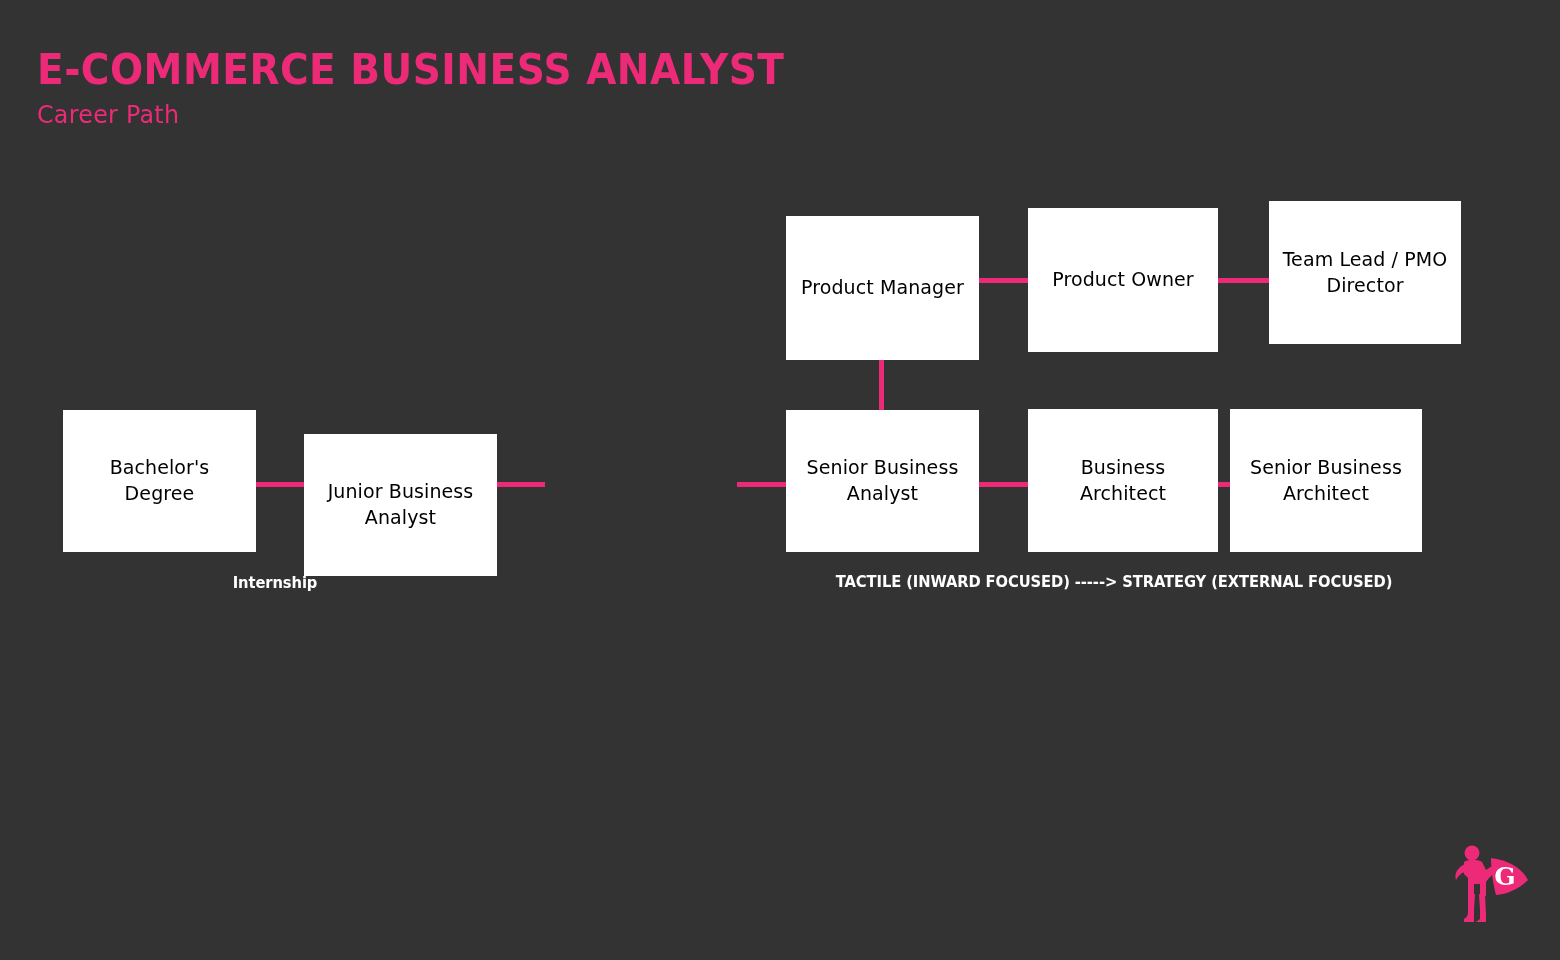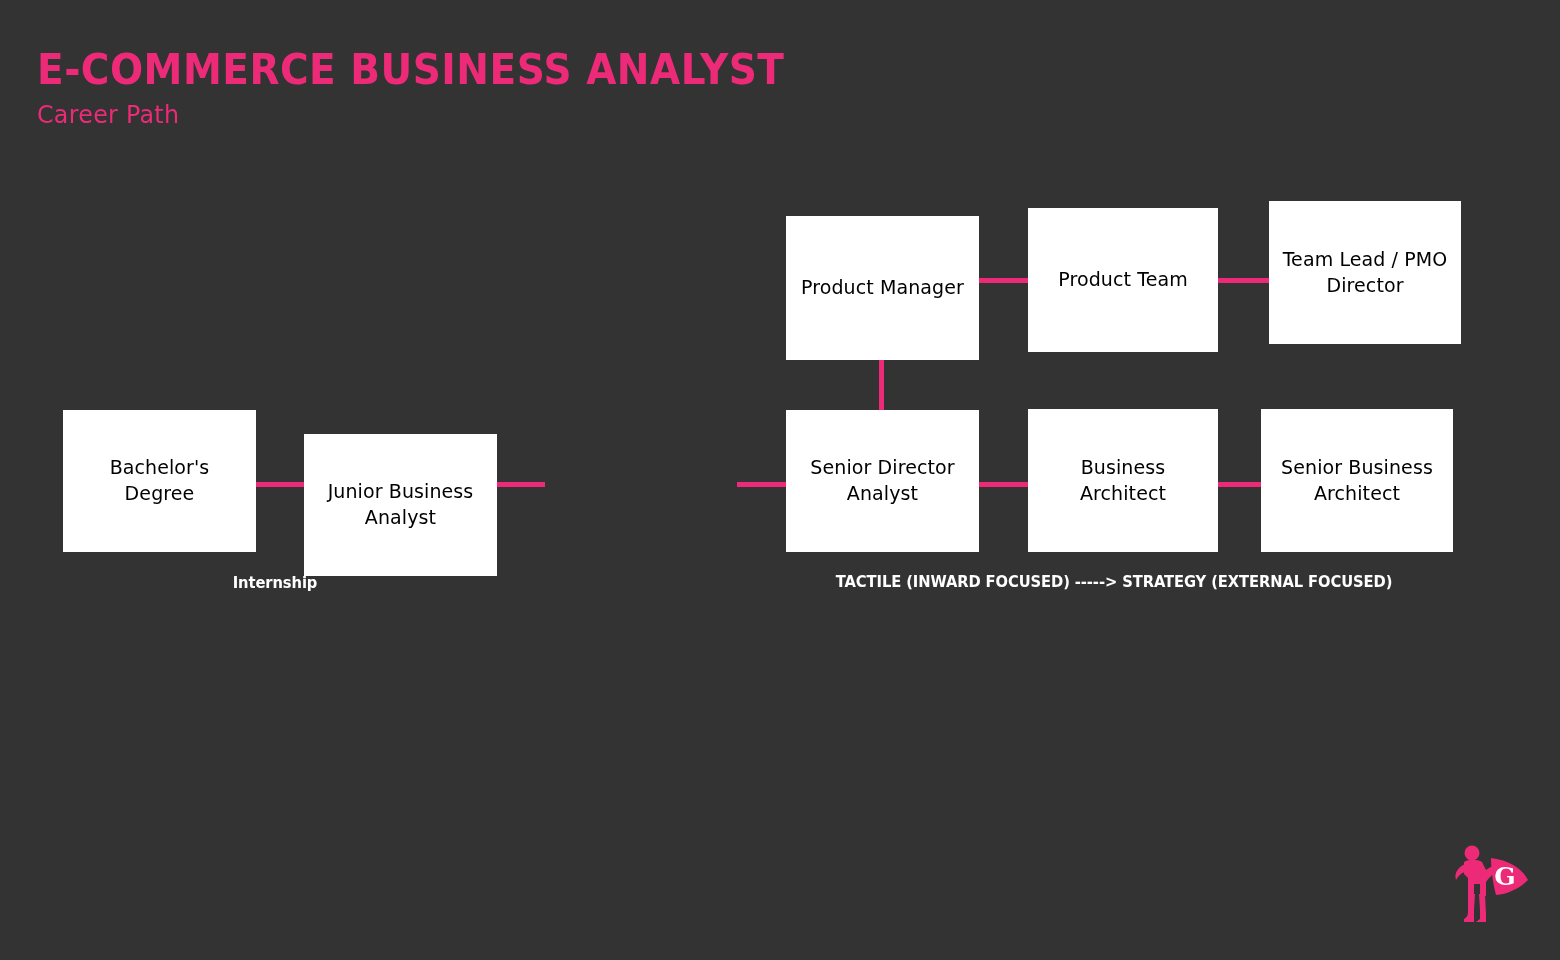--- a/index.html
+++ b/index.html
@@ -125,39 +125,39 @@
     <div class="connector-h" style="left:979px; top:482px; width:49px;"></div>
     <div class="connector-h" style="left:1218px; top:482px; width:51px;"></div>
     <div class="connector-h" style="left:979px; top:278px; width:49px;"></div>
     <div class="connector-h" style="left:1218px; top:278px; width:51px;"></div>
     <div class="connector-v" style="left:879px; top:352px; height:58px;"></div>
 
     <div class="node" style="left:786px; top:216px; width:193px; height:144px;">
       <span class="node-label">Product Manager</span>
     </div>
     <div class="node" style="left:1028px; top:208px; width:190px; height:144px;">
-      <span class="node-label">Product Team</span>
+      <span class="node-label">Product Owner</span>
     </div>
     <div class="node" style="left:1269px; top:201px; width:192px; height:143px;">
       <span class="node-label">Team Lead / PMO Director</span>
     </div>
 
     <div class="node" style="left:63px; top:410px; width:193px; height:142px;">
       <span class="node-label">Bachelor's Degree</span>
     </div>
     <div class="node" style="left:304px; top:410px; width:193px; height:142px;margin-top:24px;">
       <span class="node-label">Junior Business Analyst</span>
     </div>
     <div class="node" style="left:786px; top:410px; width:193px; height:142px;">
-      <span class="node-label">Senior Director Analyst</span>
+      <span class="node-label">Senior Business Analyst</span>
     </div>
     <div class="node" style="left:1028px; top:409px; width:190px; height:143px;">
       <span class="node-label">Business Architect</span>
     </div>
-    <div class="node" style="left:1261px; top:409px; width:192px; height:143px;">
+    <div class="node" style="left:1230px; top:409px; width:192px; height:143px;">
       <span class="node-label">Senior Business Architect</span>
     </div>
 
     <div class="caption" style="left:175px; top:573px; width:200px; text-align:center;">Internship</div>
     <div class="caption" style="left:714px; top:572px; width:800px; text-align:center;">TACTILE (INWARD FOCUSED) -----&gt; STRATEGY (EXTERNAL FOCUSED)</div>
 
   </div>
 
   <div id="logo">
     <svg width="90" height="90" viewBox="0 0 90 90">

